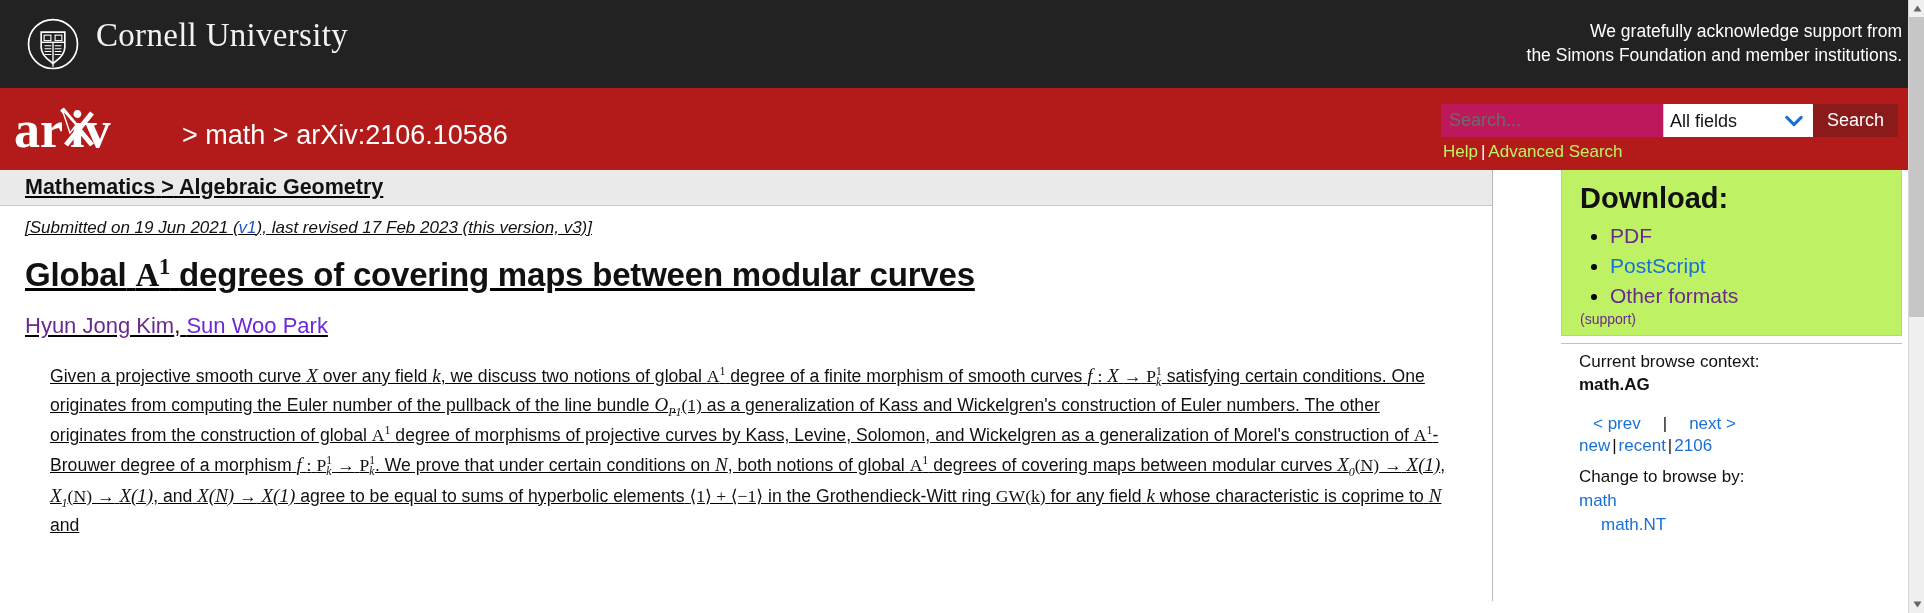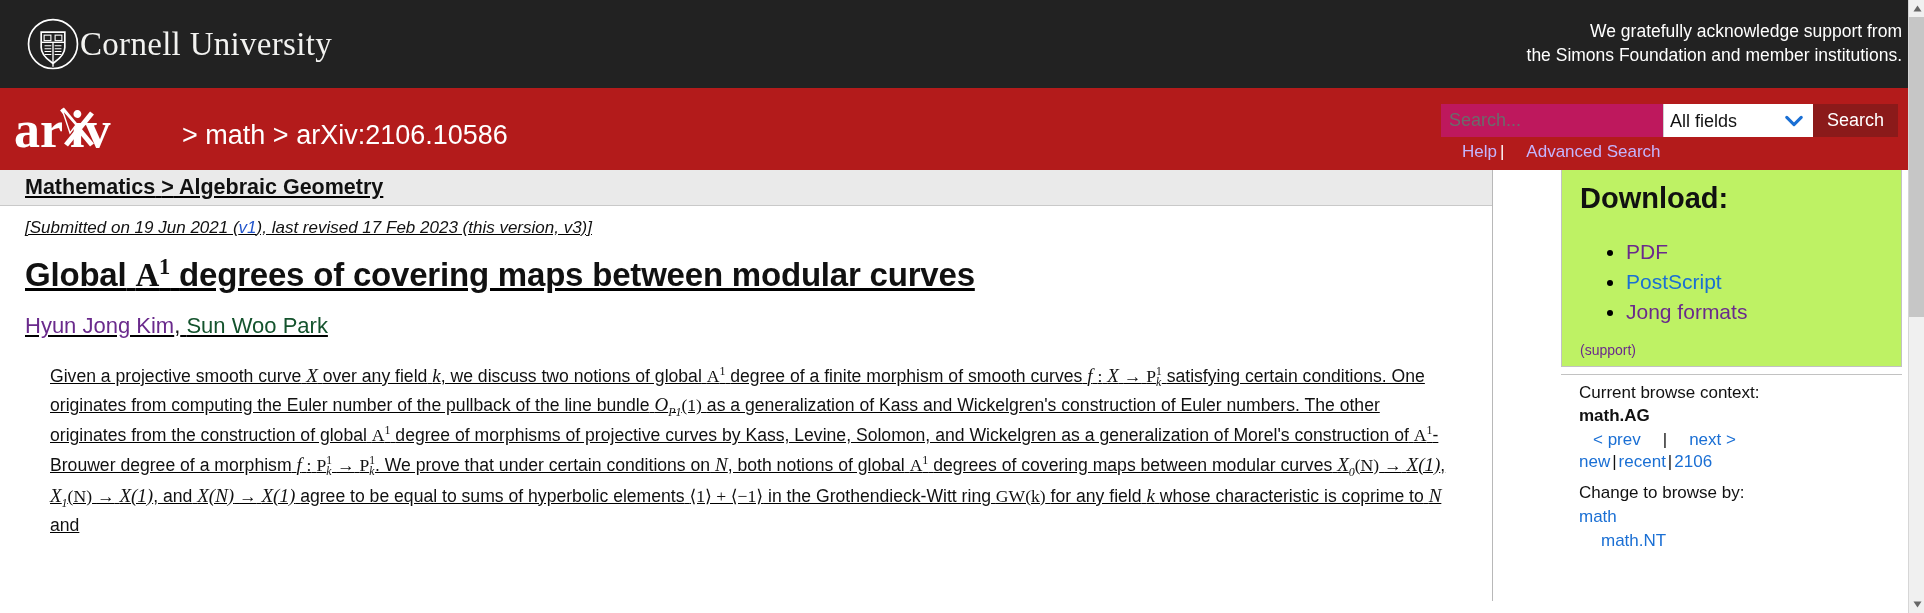--- a/index.html
+++ b/index.html
@@ -20,21 +20,21 @@
 
   
   .cornell-bar {
     background: #222222;
     height: 88px;
     display: flex;
     align-items: center;
     justify-content: space-between;
     padding: 0 22px 0 26px;
   }
-  .cornell-left { display: flex; align-items: center; }
+  .cornell-left { display: flex; gap: 16px; }
   .cornell-seal { width: 54px; height: 54px; flex: 0 0 54px; }
   .cornell-wordmark {
     color: #f2f2f0;
     font-family: "Liberation Serif", serif;
     font-size: 33px;
     letter-spacing: 0.3px;
     white-space: nowrap;
   }
   .support-note {
     color: #ffffff;
@@ -115,21 +115,21 @@
     padding: 0 14px;
     cursor: pointer;
   }
   .help-row {
     margin-top: 5px;
     color: #ffffff;
     font-size: 17px;
     text-align: left;
     padding-left: 2px;
   }
-  .help-row a { color: #c4b5fd; text-decoration: none; margin-left: 19px; }
+  .help-row a { color: #bef264; text-decoration: none; }
   .help-sep { padding: 0 3px; }
 
   
   .content-area {
     position: relative;
     height: 431px;
   }
   .main-col {
     width: 1493px;
     height: 100%;
@@ -167,21 +167,21 @@
     margin: 0 0 18px 0;
     letter-spacing: -0.2px;
     line-height: 1.15;
   }
   .authors {
     font-size: 22px;
     margin: 0 0 22px 0;
   }
   .authors a { text-decoration: none; }
   .author-visited { color: #6a2a8c; }
-  .author-link { color: #14532d; }
+  .author-link { color: #6d28d9; }
   .authors .sep { color: #111; }
 
   .abstract {
     font-size: 17.6px;
     line-height: 1.55;
     color: #111;
     text-align: left;
     padding-left: 25px;
     padding-right: 12px;
   }
@@ -220,21 +220,21 @@
     padding: 10px 0 8px 0;
     background: #bef264;
   }
   .download-title {
     font-size: 29px;
     font-weight: bold;
     color: #111;
     padding: 2px 0 6px 18px;
   }
   ul.dl-list {
-    margin: 16px;
+    margin: 0;
     padding: 0 0 0 48px;
     list-style: disc;
   }
   ul.dl-list li {
     font-size: 21px;
     line-height: 1.42;
   }
   ul.dl-list li a { text-decoration: none; }
   .dl-visited { color: #6a2a8c; }
   .dl-link { color: #1a6fd4; }
@@ -247,21 +247,21 @@
 
   .browse-box {
     margin: 7px 6px 0 9px;
     border-top: 1px solid #c2c2c2;
     padding: 7px 0 0 18px;
   }
   .browse-label { color: #111; font-size: 17px; line-height: 1.35; }
   .browse-code { font-weight: bold; color: #111; font-size: 17px; line-height: 1.35; }
   .prevnext {
     padding-left: 14px;
-    margin-top: 2px;
+    margin-top: 17px;
     font-size: 17px;
   }
   .prevnext a { color: #1a6fd4; text-decoration: none; }
   .prevnext .bar { color: #111; padding: 0 22px; }
   .newrecent { margin-top: 2px; font-size: 17px; }
   .newrecent a { color: #1a6fd4; text-decoration: none; }
   .newrecent .bar { color: #111; padding: 0 2px; }
   .change-label { margin-top: 11px; color: #111; font-size: 17px; }
   .browse-links { margin-top: 2px; font-size: 17px; line-height: 1.4; }
   .browse-links a { color: #1a6fd4; text-decoration: none; display: block; }
@@ -369,21 +369,21 @@
         <div class="abstract"><span>Given a projective smooth curve</span> <span class="mi">X</span> <span>over any field</span> <span class="mi">k</span><span>, we discuss two notions of global</span> <span class="bb"><span class="mup">A</span><sup class="sm">1</sup></span> <span>degree of a finite morphism of smooth curves</span> <span class="mi">f</span> <span class="mup">:</span> <span class="mi">X</span> <span class="mup">→</span> <span class="bb"><span class="mup">P</span><span class="supsub"><b>1</b><i>k</i></span></span> <span>satisfying certain conditions. One originates from computing the Euler number of the pullback of the line bundle</span> <span class="mi">O</span><sub class="sm">P1</sub><span class="mup">(1)</span> <span>as a generalization of Kass and Wickelgren's construction of Euler numbers. The other originates from the construction of global</span> <span class="bb"><span class="mup">A</span><sup class="sm">1</sup></span> <span>degree of morphisms of projective curves by Kass, Levine, Solomon, and Wickelgren as a generalization of Morel's construction of</span> <span class="bb"><span class="mup">A</span><sup class="sm">1</sup></span><span>-Brouwer degree of a morphism</span> <span class="mi">f</span> <span class="mup">:</span> <span class="bb"><span class="mup">P</span><span class="supsub"><b>1</b><i>k</i></span></span> <span class="mup">→</span> <span class="bb"><span class="mup">P</span><span class="supsub"><b>1</b><i>k</i></span></span><span>. We prove that under certain conditions on</span> <span class="mi">N</span><span>, both notions of global</span> <span class="bb"><span class="mup">A</span><sup class="sm">1</sup></span> <span>degrees of covering maps between modular curves</span> <span class="mi">X</span><sub class="sm">0</sub><span class="mup">(N)</span> <span class="mup">→</span> <span class="mi">X(1)</span><span>,</span> <span class="mi">X</span><sub class="sm">1</sub><span class="mup">(N)</span> <span class="mup">→</span> <span class="mi">X(1)</span><span>, and</span> <span class="mi">X(N)</span> <span class="mup">→</span> <span class="mi">X(1)</span> <span>agree to be equal to sums of hyperbolic elements</span> <span class="mup">⟨1⟩ + ⟨−1⟩</span> <span>in the Grothendieck-Witt ring</span> <span class="mup">GW(k)</span> <span>for any field</span> <span class="mi">k</span> <span>whose characteristic is coprime to</span> <span class="mi">N</span> <span>and</span></div>
       </div>
     </div>
 
     <div class="sidebar">
       <div class="download-box">
         <div class="download-title">Download:</div>
         <ul class="dl-list">
           <li><a href="#" class="dl-visited">PDF</a></li>
           <li><a href="#" class="dl-link">PostScript</a></li>
-          <li><a href="#" class="dl-visited">Jong formats</a></li>
+          <li><a href="#" class="dl-visited">Other formats</a></li>
         </ul>
         <div class="license-line"><a href="#">(support)</a></div>
       </div>
 
       <div class="browse-box">
         <div class="browse-label">Current browse context:</div>
         <div class="browse-code">math.AG</div>
         <div class="prevnext"><a href="#">&lt; prev</a><span class="bar">|</span><a href="#">next &gt;</a></div>
         <div class="newrecent"><a href="#">new</a><span class="bar">|</span><a href="#">recent</a><span class="bar">|</span><a href="#">2106</a></div>
         <div class="change-label">Change to browse by:</div>

